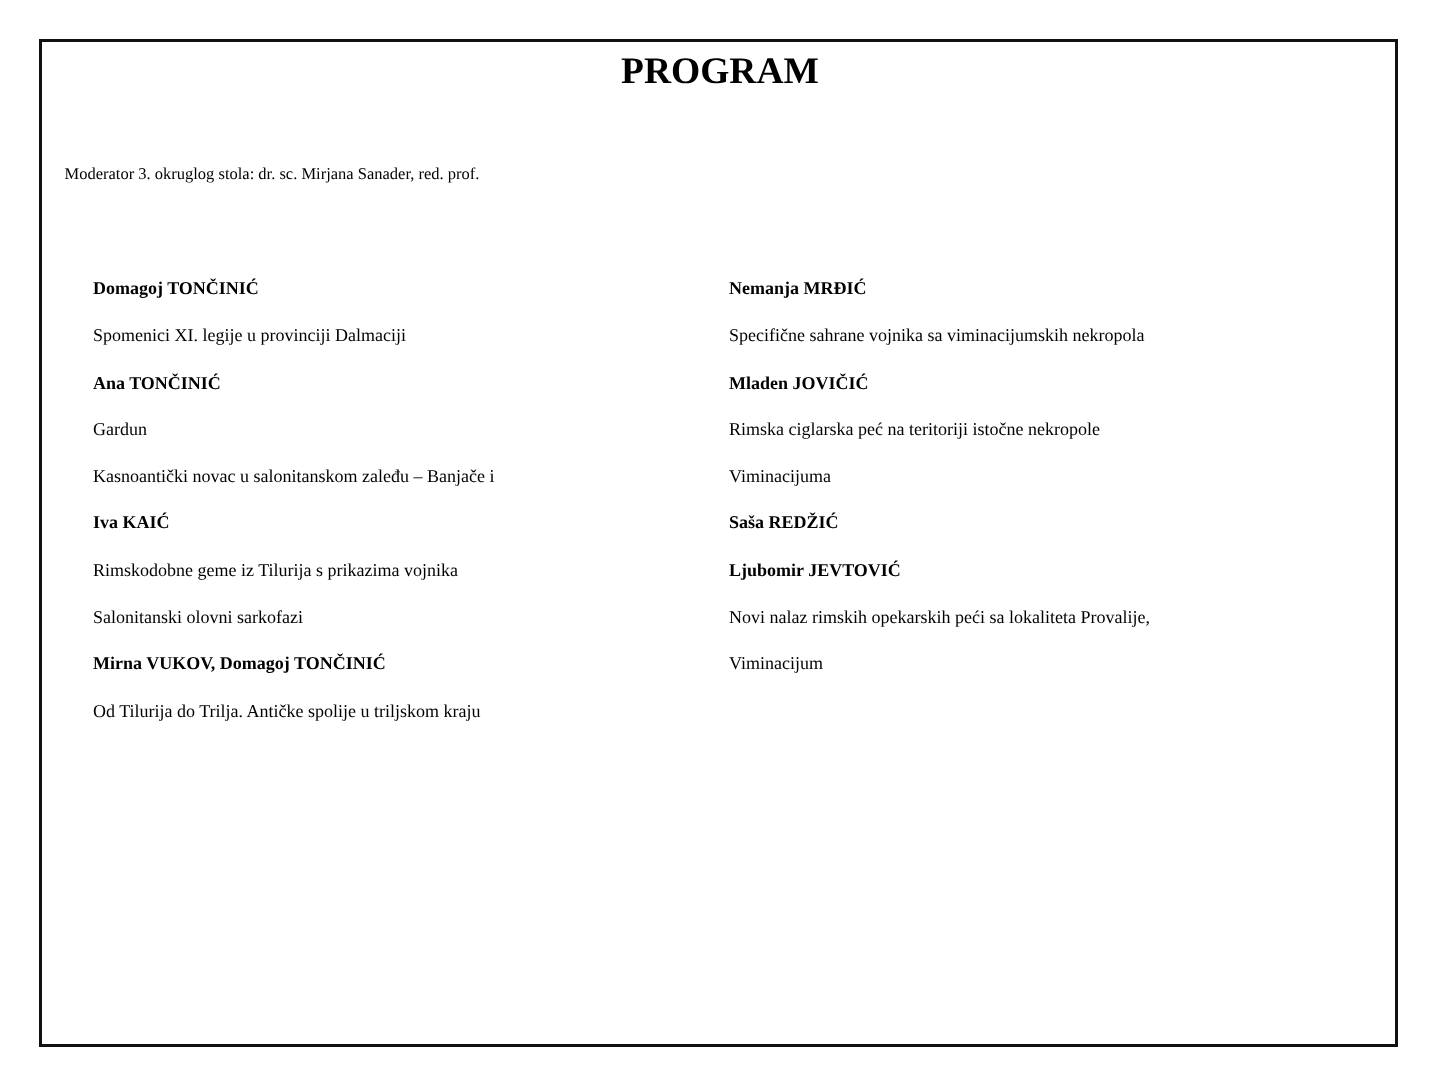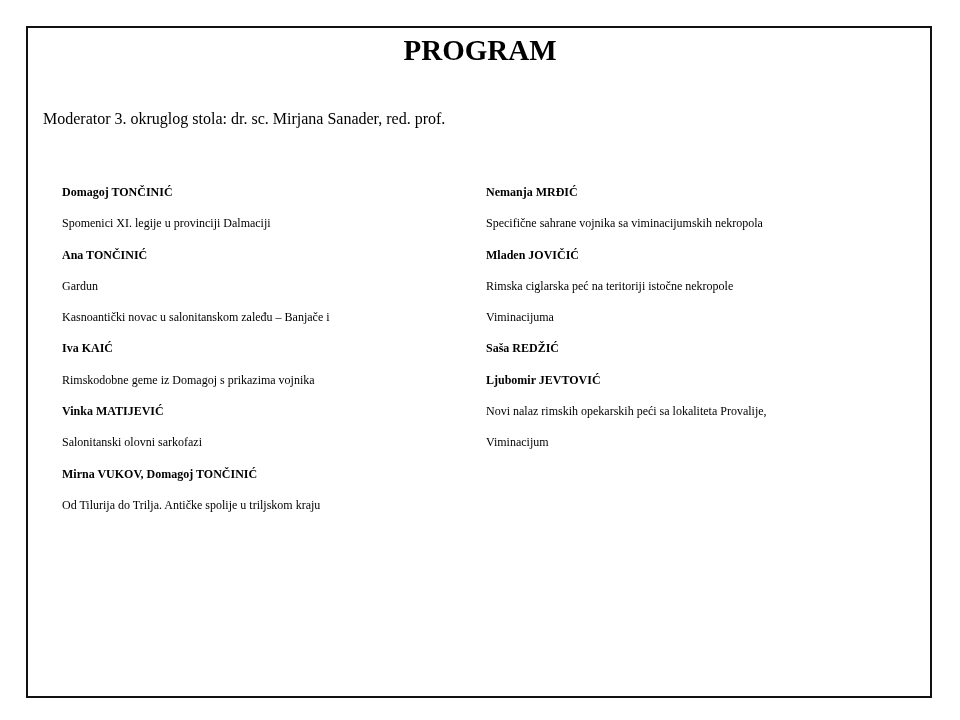--- a/index.html
+++ b/index.html
@@ -1,44 +1,43 @@
 <!DOCTYPE html>
 <html><head>
   <meta charset="utf-8">
   <style>
     html, body { margin: 0; padding: 0; background: #ffffff; }
     body { width: 960px; height: 720px; position: relative; overflow: hidden;
            font-family: "Liberation Serif", serif; color: #000; }
     .frame { position: absolute; left: 26px; top: 26px; width: 906px; height: 672px;
              border: 2px solid #111; box-sizing: border-box; }
     .title { position: absolute; left: 0; right: 0; top: 34px; text-align: center;
-             font-weight: bold; font-size: 29px; letter-spacing: 0px; }
-    .moderator { position: absolute; left: 43px; top: 110px; font-size: 16px; }
+             font-weight: bold; font-size: 25px; letter-spacing: 0px; }
+    .moderator { position: absolute; left: 43px; top: 110px; font-size: 11px; }
     .col { position: absolute; top: 177px; width: 420px; }
     .col.left { left: 62px; }
     .col.right { left: 486px; width: 430px; }
     .line { font-size: 12px; line-height: 31.3px; height: 31.3px; white-space: nowrap; }
     .name { font-weight: bold; }
   </style>
 </head>
 <body>
 
 <div class="frame"></div>
 <div class="title">PROGRAM</div>
 <div class="moderator">Moderator  3. okruglog stola: dr. sc. Mirjana Sanader, red. prof.</div>
 
 <div class="col left">
     <div class="line name">Domagoj TONČINIĆ</div>
     <div class="line">Spomenici XI. legije u provinciji Dalmaciji</div>
     <div class="line name">Ana TONČINIĆ</div>
     <div class="line">Gardun</div>
     <div class="line">Kasnoantički novac u salonitanskom zaleđu – Banjače i</div>
     <div class="line name">Iva KAIĆ</div>
-    <div class="line">Rimskodobne geme iz Domagoj s prikazima vojnika</div>
-    <div class="line name">Vinka MATIJEVIĆ</div>
+    <div class="line">Rimskodobne geme iz Tilurija s prikazima vojnika</div>
     <div class="line">Salonitanski olovni sarkofazi</div>
     <div class="line name">Mirna VUKOV, Domagoj TONČINIĆ</div>
     <div class="line">Od Tilurija do Trilja. Antičke spolije u triljskom kraju</div>
   </div>
 <div class="col right">
     <div class="line name">Nemanja MRĐIĆ</div>
     <div class="line">Specifične sahrane vojnika sa viminacijumskih nekropola</div>
     <div class="line name">Mladen JOVIČIĆ</div>
     <div class="line">Rimska ciglarska peć na teritoriji istočne nekropole</div>
     <div class="line">Viminacijuma</div>

